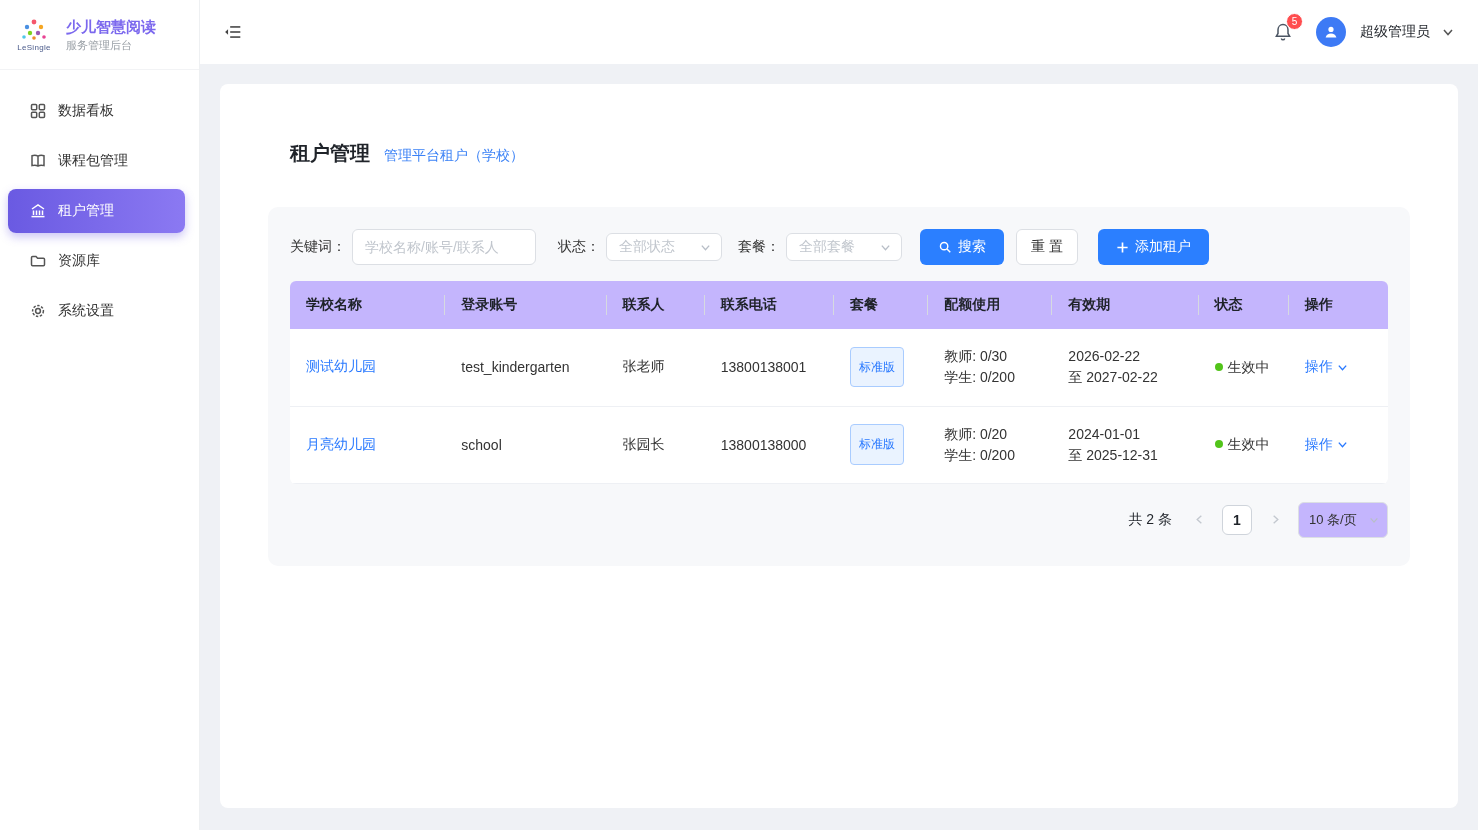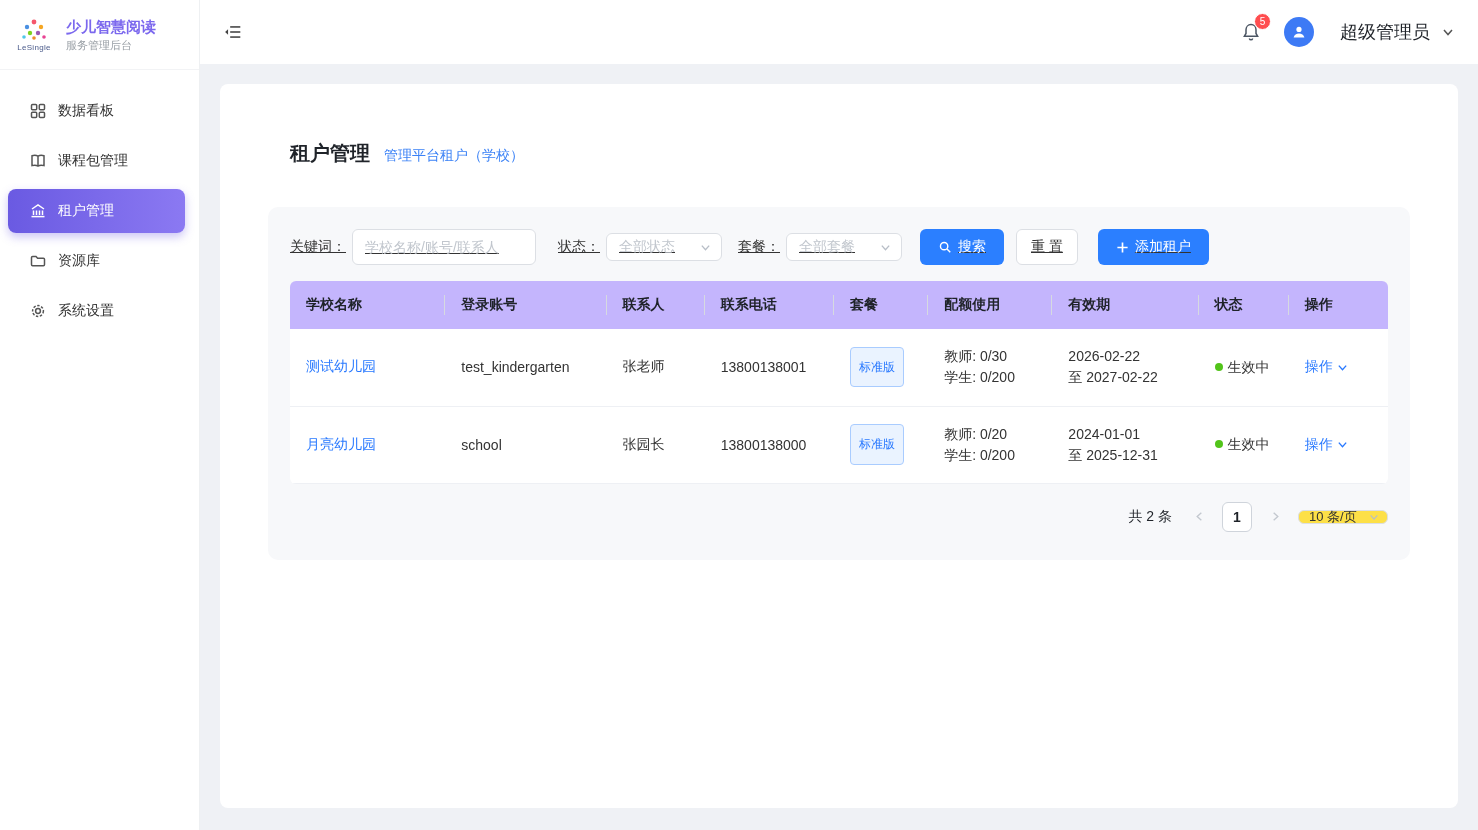--- a/index.html
+++ b/index.html
@@ -30,33 +30,33 @@
 
   
   .main { flex:1; display:flex; flex-direction:column; min-width:0; }
   .topbar { height:64px; background:#fff; flex:none; display:flex; align-items:center; justify-content:space-between; padding:0 24px 0 22px; }
   .collapse-btn { width:22px; height:22px; display:flex; align-items:center; justify-content:center; cursor:pointer; }
   .topbar-right { display:flex; align-items:center; gap:12px; }
   .bell-wrap { position:relative; width:26px; height:26px; display:flex; align-items:center; justify-content:center; cursor:pointer; }
   .badge { position:absolute; top:-6px; right:-7px; min-width:17px; height:17px; border-radius:9px; background:#ff4d4f; color:#fff;
     font-size:10px; display:flex; align-items:center; justify-content:center; padding:0 4px; border:1px solid #fff; }
   .avatar { width:30px; height:30px; border-radius:50%; background:#3d7af5; display:flex; align-items:center; justify-content:center; margin-left:8px; }
-  .user-name { font-size:18px; color:#1f2329; margin-left:14px; }
+  .user-name { font-size:14px; color:#1f2329; margin-left:2px; }
 
   
   .content { flex:1; background:#eff1f5; padding:20px 20px 22px; min-height:0; }
   .card { background:#fff; border-radius:8px; height:100%; padding:0 48px; overflow:hidden; }
   .page-head { margin-top:56px; padding-left:22px; display:flex; align-items:baseline; gap:14px; }
   .page-title { font-size:20px; font-weight:bold; color:#1f2329; }
   .page-sub { font-size:14px; color:#3b82f6; }
 
   .panel { margin-top:40px; background:#f7f8fa; border-radius:10px; padding:22px 22px 28px; }
 
   
-  .filters { display:flex; align-items:center;text-decoration:underline; }
+  .filters { display:flex; align-items:center; }
   .f-label { color:#333; margin-right:6px; white-space:nowrap; }
   .kw-input { width:184px; height:36px; border:1px solid #dcdfe4; border-radius:6px; background:#fff; padding:0 12px; font-size:14px; color:#333; outline:none; }
   .kw-input::placeholder { color:#c1c6cd; }
   .select { height:28px; background:#fff; border:1px solid #dcdfe4; border-radius:6px; display:flex; align-items:center; justify-content:space-between; padding:0 10px 0 12px; cursor:pointer; }
   .select .sel-text { color:#c1c6cd; font-size:14px; }
   .sel-status,.sel-plan { width:116px; }
   .ml22{margin-left:22px;} .ml16{margin-left:16px;} .ml18{margin-left:18px;} .ml12{margin-left:12px;} .ml20{margin-left:20px;}
   .btn { height:36px; border-radius:6px; border:none; display:flex; align-items:center; justify-content:center; gap:6px; font-size:14px; cursor:pointer; }
   .btn-primary { background:#2b7fff; color:#fff; padding:0 18px; }
   .btn-plain { background:#fff; color:#333; border:1px solid #dcdfe4; padding:0 14px; }
@@ -73,21 +73,21 @@
   .status-cell { display:flex; align-items:flex-start; }
   .dot { width:8px; height:8px; border-radius:50%; background:#52c41a; flex:none; margin:6px 5px 0 0; }
   .status-text { width:46px; line-height:21px; }
   .op-cell { display:flex; align-items:center; gap:4px; color:#2979ff; cursor:pointer; }
 
   
   .pagination { margin-top:18px; display:flex; align-items:center; justify-content:flex-end; gap:10px; }
   .pg-total { color:#1f2329; margin-right:4px; }
   .pg-arrow { width:26px; height:26px; display:flex; align-items:center; justify-content:center; color:#c3c8cf; cursor:pointer; }
   .pg-num { width:30px; height:30px; border:1px solid #cfd4db; border-radius:6px; background:#fff; display:flex; align-items:center; justify-content:center; font-weight:600; color:#1f2329; cursor:pointer; }
-  .pg-size { width:90px; height:14px; background:#fde047; border:1px solid #dcdfe4; border-radius:6px; display:flex; align-items:center; justify-content:space-between; padding:0 8px 0 10px; font-size:13px; color:#333; cursor:pointer; }
+  .pg-size { width:90px; height:36px; background:#c4b5fd; border:1px solid #dcdfe4; border-radius:6px; display:flex; align-items:center; justify-content:space-between; padding:0 8px 0 10px; font-size:13px; color:#333; cursor:pointer; }
 
   svg { display:block; }
 </style>
 </head>
 <body>
 
 <div class="app">
 
   <aside class="sidebar">
     <div class="logo-block">

